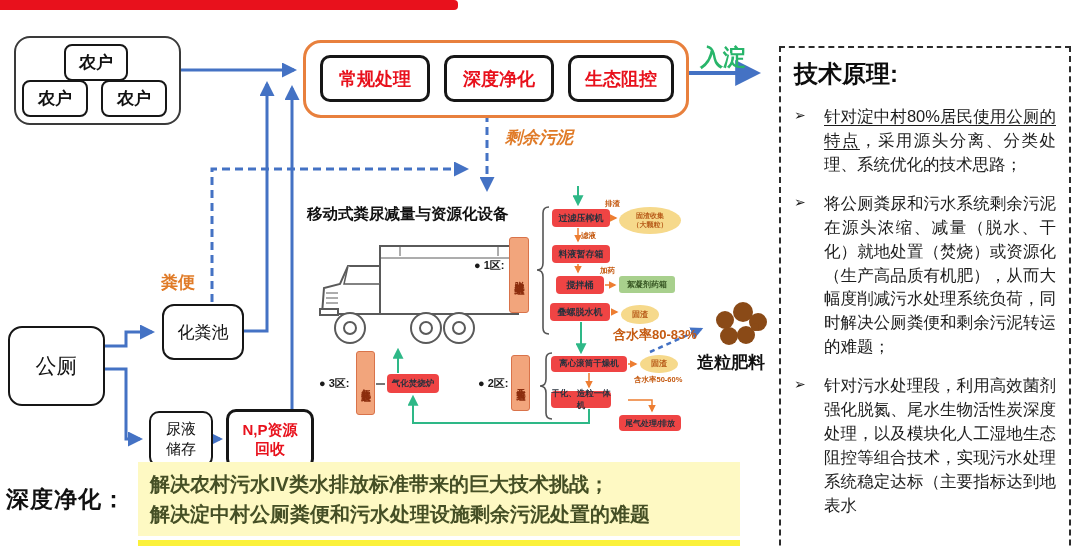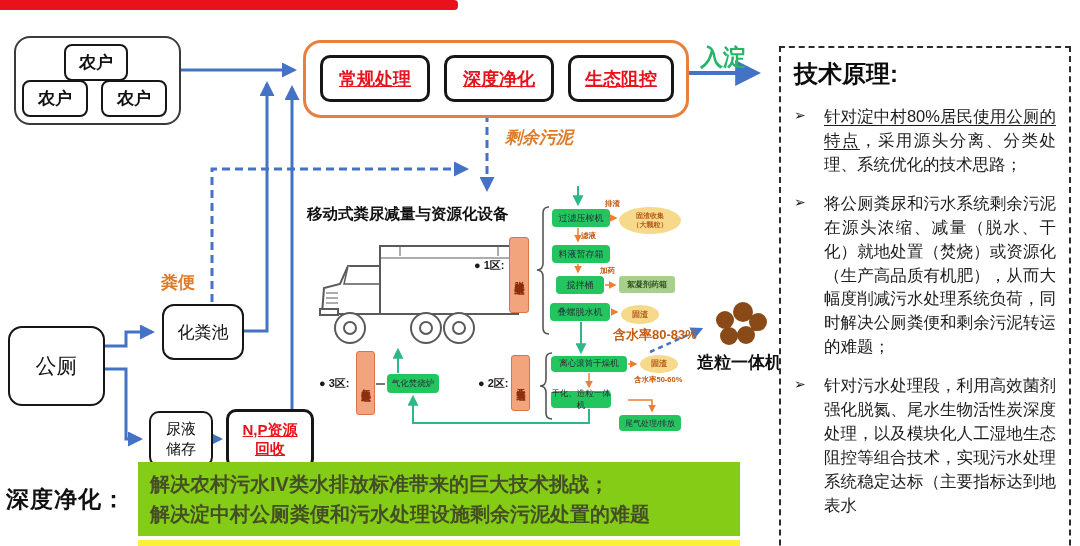--- a/index.html
+++ b/index.html
@@ -1,56 +1,56 @@
 <!DOCTYPE html>
 <html><head>
 <meta charset="utf-8">
 <style>
   html,body{margin:0;padding:0;background:#fff;}
   #canvas{position:relative;width:1080px;height:546px;background:#fff;overflow:hidden;
     font-family:"Liberation Sans","DejaVu Sans",sans-serif;color:#111;}
   .abs{position:absolute;}
   .box{position:absolute;background:#fff;border:2.5px solid #161616;border-radius:10px;
     display:flex;align-items:center;justify-content:center;text-align:center;box-sizing:border-box;}
-  .redtxt{color:#e8111c;font-weight:bold;text-decoration:underline;}
+  .redtxt{color:#e8111c;font-weight:bold;}
   #red-bar{left:0;top:8;width:458px;height:10px;background:#e8111c;border-radius:0 4px 4px 0;}
   #farmers{left:14px;top:36px;width:163px;height:85px;border:2px solid #3a3a3a;border-radius:16px;background:#fff;}
   .farmer{font-size:17px;font-weight:bold;border-radius:8px;}
   #pipeline{left:303px;top:40px;width:380px;height:72px;border:3.5px solid #e8803d;border-radius:18px;background:#fff;}
   .stage{font-size:18px;border-radius:10px;border-width:3px;}
   #outflow-label{left:700px;top:42px;font-size:23px;font-weight:bold;color:#28b56a;}
   .olabel{font-weight:bold;color:#e07b28;}
   #sludge-label{left:505px;top:126px;font-size:17px;font-style:italic;}
   #feces-label{left:161px;top:271px;font-size:17px;}
   #toilet{left:8px;top:326px;width:97px;height:80px;border-radius:14px;font-size:21px;}
   #septic{left:162px;top:304px;width:82px;height:56px;border-radius:12px;font-size:17px;}
   #urine{left:149px;top:411px;width:64px;height:56px;border-radius:10px;font-size:15px;line-height:1.35;}
   #np{left:226px;top:409px;width:88px;height:60px;border-radius:10px;border-width:3px;font-size:15px;line-height:1.3;}
   #mobile-title{left:307px;top:204px;font-size:15.5px;font-weight:bold;}
   .zone-id{font-size:11px;font-weight:bold;color:#1a1a1a;}
   .vlabel{writing-mode:vertical-rl;text-orientation:upright;background:#f2a57c;border:1px solid #d9734a;
     color:#8c2e0e;border-radius:3px;font-weight:bold;display:flex;align-items:center;justify-content:center;
     letter-spacing:1px;box-sizing:border-box;}
-  .sbox{position:absolute;background:#22c55e;border-radius:4px;color:#28313d;font-weight:400;
+  .sbox{position:absolute;background:#ef4444;border-radius:4px;color:#28313d;font-weight:700;
     display:flex;align-items:center;justify-content:center;text-align:center;box-sizing:border-box;}
   .oval{position:absolute;background:#f6d98b;border-radius:50%;color:#b85c1a;font-weight:600;
     display:flex;align-items:center;justify-content:center;text-align:center;line-height:1.15;}
   .gbox{position:absolute;background:#a8d08d;border-radius:3px;color:#375623;font-weight:600;
     display:flex;align-items:center;justify-content:center;}
   .tinyo{position:absolute;color:#c55a11;font-weight:600;}
   #fert-label{left:697px;top:351px;font-size:17px;font-weight:bold;}
   #principles{left:779px;top:46px;width:292px;height:560px;border:2px dashed #2b2b2b;background:#fff;
     box-sizing:border-box;padding:10px 13px;}
   #principles h3{margin:0;font-size:24px;font-weight:bold;color:#0d0d0d;}
   .pitem{display:flex;margin-top:15px;}
   .pmark{width:30px;flex:none;font-size:14px;color:#1a1a1a;padding-top:2px;}
   .ptext{font-size:16.5px;line-height:1.45;color:#1c1c1c;text-align:justify;}
   .uline{text-decoration:underline;text-underline-offset:3px;}
   #bt-label{left:6px;top:484px;font-size:23px;font-weight:bold;letter-spacing:1px;}
-  #yellow-box{left:138px;top:462px;width:602px;height:74px;background:#84cc16;box-sizing:border-box;
+  #yellow-box{left:138px;top:462px;width:602px;height:74px;background:#fef9c3;box-sizing:border-box;
     padding:7px 12px;font-size:20px;font-weight:600;color:#454f25;line-height:1.5;}
   #yellow-strip{left:138px;top:540px;width:602px;height:6px;background:#fbf13b;}
   svg{position:absolute;left:0;top:0;}
 </style>
 </head>
 <body>
 
 <div id="canvas">
 
   <svg width="1080" height="546" viewBox="0 0 1080 546">
@@ -216,21 +216,21 @@
   <div class="sbox" style="left:551px;top:356px;width:76px;height:16px;font-size:8.5px;">离心滚筒干燥机</div>
   <div class="sbox" style="left:551px;top:391px;width:60px;height:17px;font-size:8.5px;">干化、造粒一体机</div>
   <div class="oval" style="left:640px;top:355px;width:38px;height:18px;font-size:8px;">固渣</div>
   <div class="abs tinyo" style="left:634px;top:375px;font-size:7.5px;">含水率50-60%</div>
   <div class="sbox" style="left:619px;top:415px;width:62px;height:16px;font-size:8px;">尾气处理/排放</div>
 
   <div class="abs zone-id" style="left:319px;top:376px;">● 3区:</div>
   <div class="abs vlabel" style="left:356px;top:351px;width:19px;height:64px;font-size:9.5px;">气化装置组</div>
   <div class="sbox" style="left:387px;top:374px;width:52px;height:19px;font-size:8.5px;">气化焚烧炉</div>
 
-  <div id="fert-label" class="abs">造粒一体机</div>
+  <div id="fert-label" class="abs">造粒肥料</div>
 
   <div id="principles" class="abs">
     <h3>技术原理:</h3>
     <div class="pitem">
       <span class="pmark">➢</span>
       <span class="ptext"><span class="uline">针对淀中村80%居民使用公厕的特点</span><span>，采用源头分离、分类处理、系统优化的技术思路；</span></span>
     </div>
     <div class="pitem">
       <span class="pmark">➢</span>
       <span class="ptext">将公厕粪尿和污水系统剩余污泥在源头浓缩、减量（脱水、干化）就地处置（焚烧）或资源化（生产高品质有机肥），从而大幅度削减污水处理系统负荷，同时解决公厕粪便和剩余污泥转运的难题；</span>

